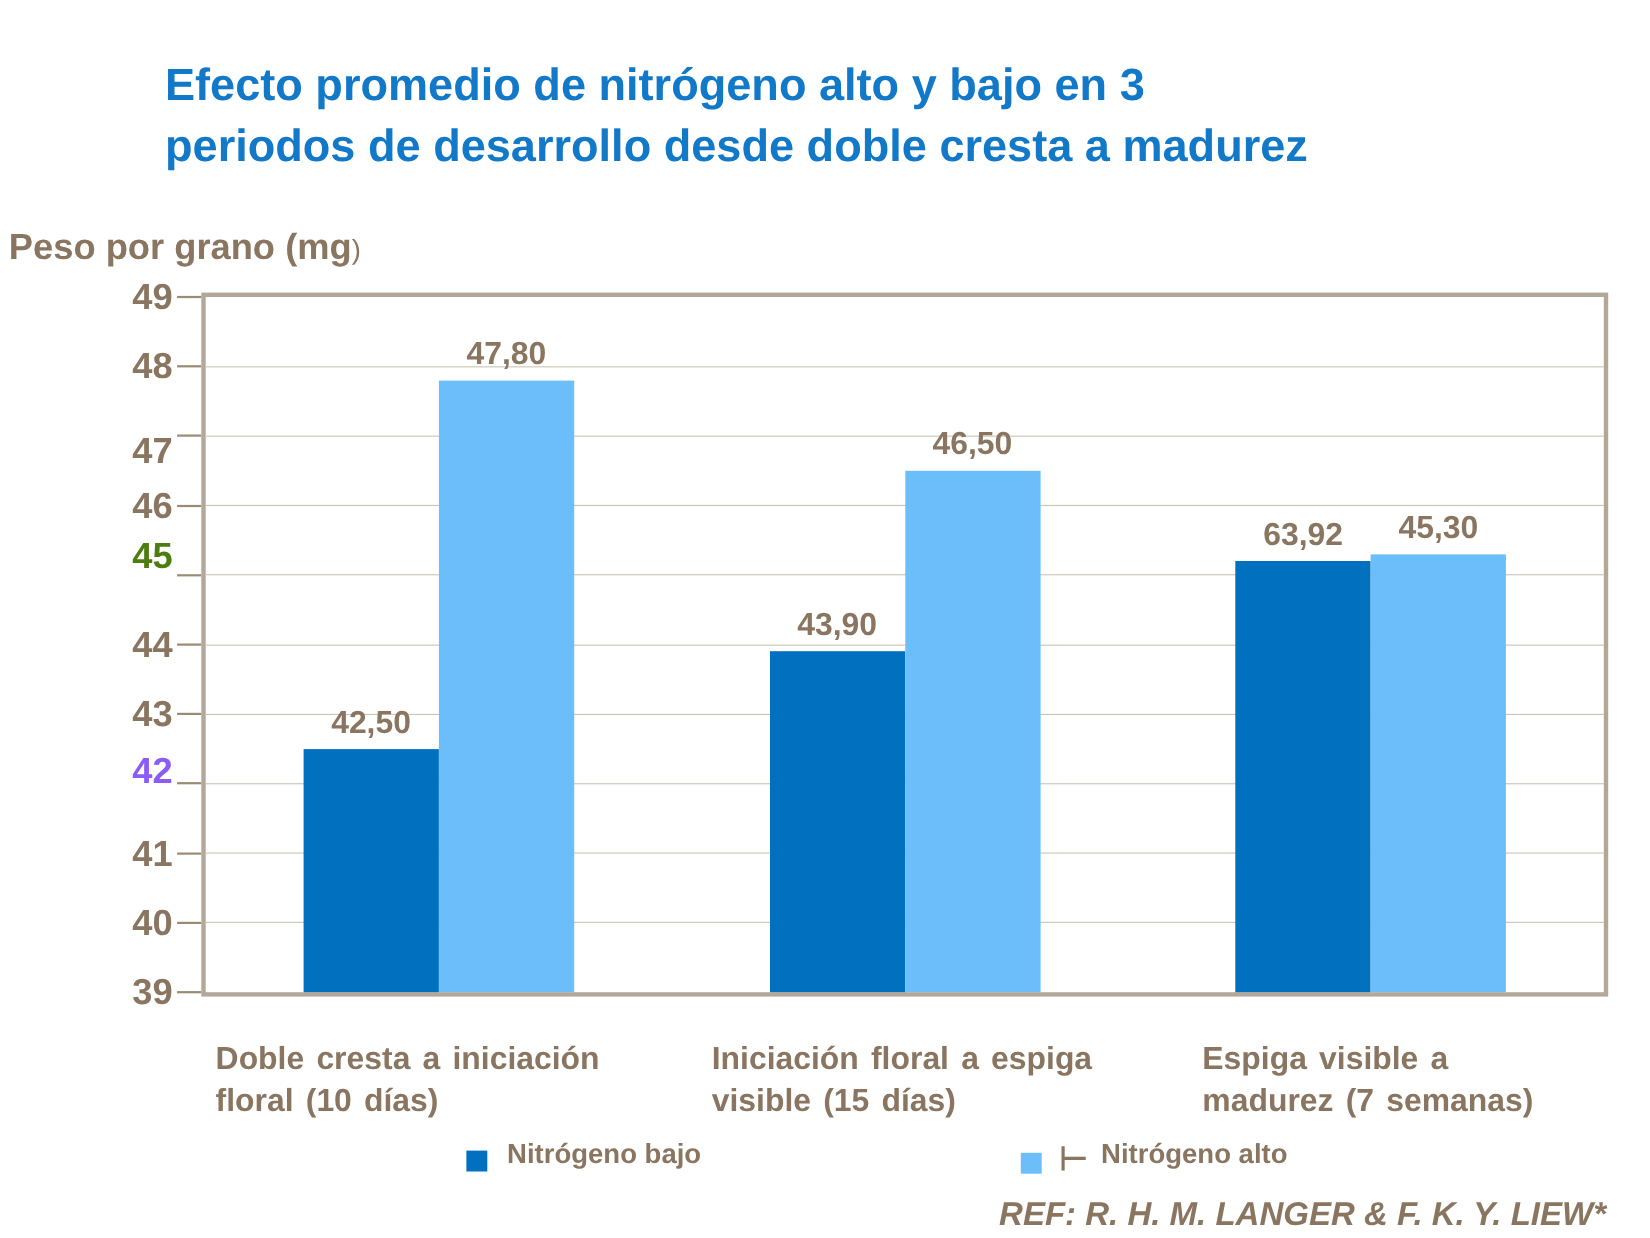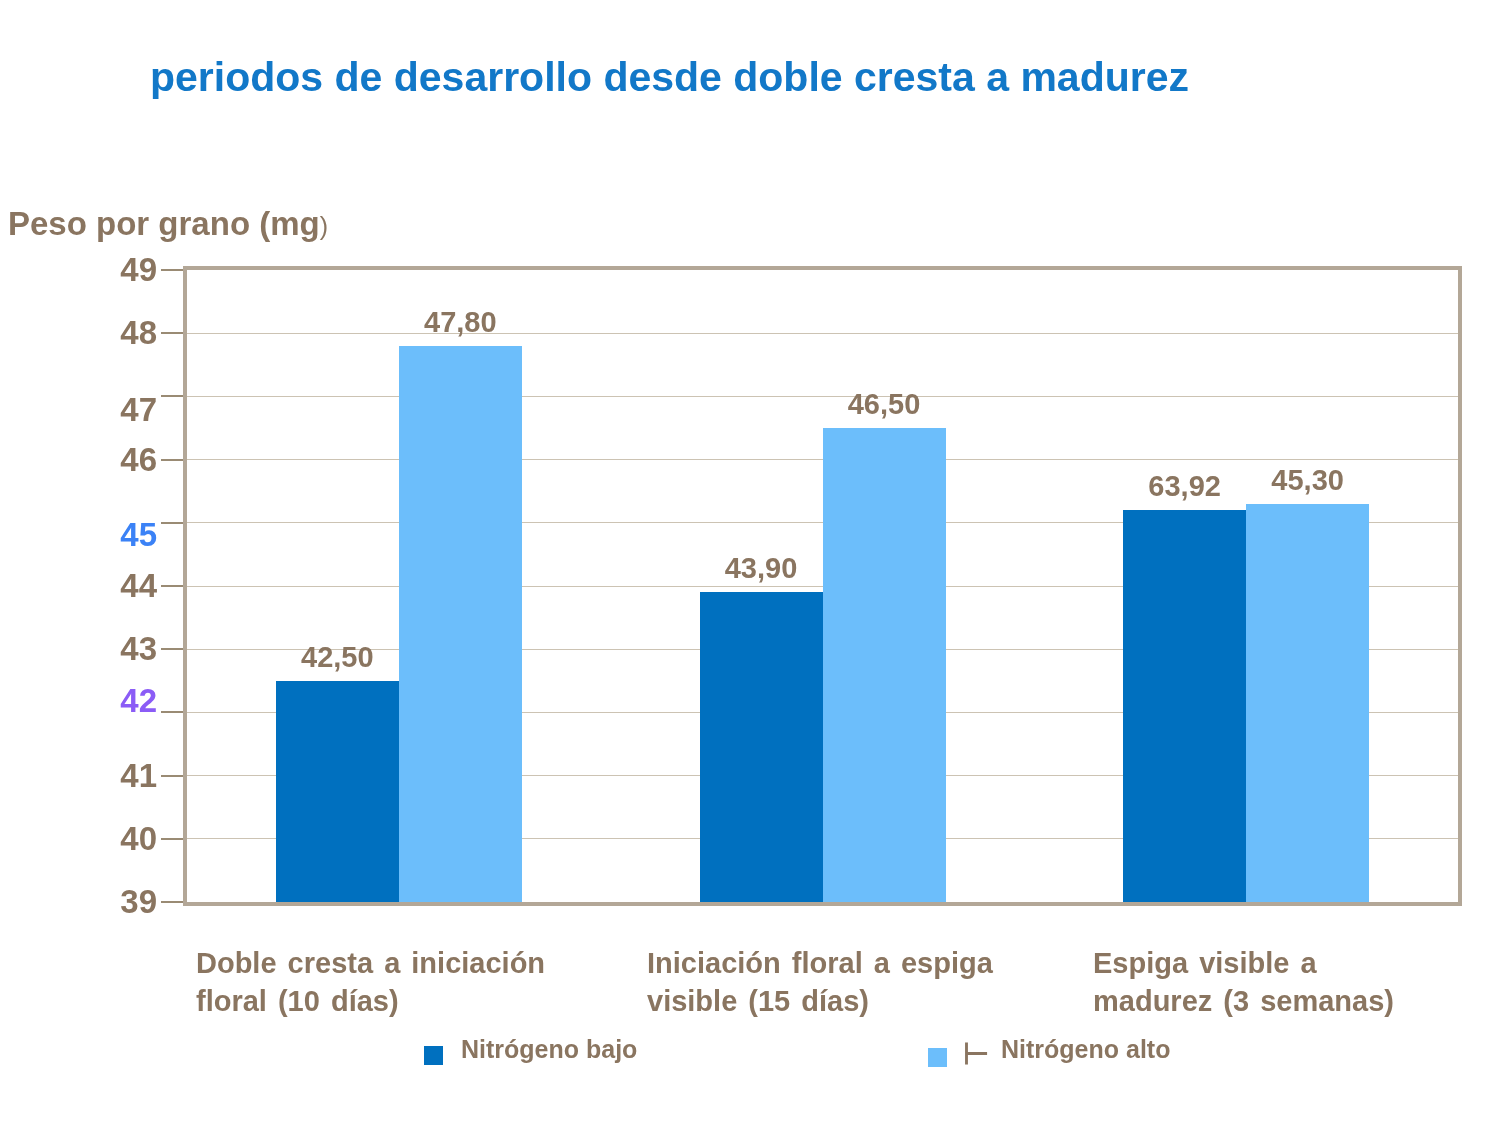--- a/index.html
+++ b/index.html
@@ -42,20 +42,21 @@
     position:absolute;left:760px;top:1088px;width:700px;text-align:right;
     font-size:30px;font-weight:bold;font-style:italic;white-space:nowrap;
   }
 </style>
 </head>
 <body>
 
 <div class="slide">
 
   <div class="title" style="color: rgb(18, 120, 200);">
+    <div>Efecto promedio de nitrógeno alto y bajo en 3</div>
     <div>periodos de desarrollo desde doble cresta a madurez</div>
   </div>
 
   <div class="y-axis-title" style="color: rgb(138, 117, 96);">
     <span>Peso por grano (mg</span><span class="paren">)</span>
   </div>
 
   <div id="axis-layer">
       <div class="y-tick" style="top: 901px; background: rgb(154, 139, 116);"></div>
       <div class="y-tick-label" style="top: 884px; color: rgb(138, 117, 96);">39</div>
@@ -63,21 +64,21 @@
       <div class="y-tick-label" style="top: 820.8px; color: rgb(138, 117, 96);">40</div>
       <div class="y-tick" style="top: 774.6px; background: rgb(154, 139, 116);"></div>
       <div class="y-tick-label" style="top: 757.6px; color: rgb(138, 117, 96);">41</div>
       <div class="y-tick" style="top: 711.4px; background: rgb(154, 139, 116);"></div>
       <div class="y-tick-label" style="top: 665px; color: #8b5cf6; margin-top: 18px;">42</div>
       <div class="y-tick" style="top: 648.2px; background: rgb(154, 139, 116);"></div>
       <div class="y-tick-label" style="top: 631.2px; color: rgb(138, 117, 96);">43</div>
       <div class="y-tick" style="top: 585px; background: rgb(154, 139, 116);"></div>
       <div class="y-tick-label" style="top: 568px; color: rgb(138, 117, 96);">44</div>
       <div class="y-tick" style="top: 521.8px; background: rgb(154, 139, 116);"></div>
-      <div class="y-tick-label" style="top: 517px; color: #3b82f6;">45</div>
+      <div class="y-tick-label" style="top: 487px; color: #4d7c0f;">45</div>
       <div class="y-tick" style="top: 458.6px; background: rgb(154, 139, 116);"></div>
       <div class="y-tick-label" style="top: 441.6px; color: rgb(138, 117, 96);">46</div>
       <div class="y-tick" style="top: 395.4px; background: rgb(154, 139, 116);"></div>
       <div class="y-tick-label" style="top: 378.4px; color: rgb(138, 117, 96); margin-top: 14px;">47</div>
       <div class="y-tick" style="top: 332.2px; background: rgb(154, 139, 116);"></div>
       <div class="y-tick-label" style="top: 315.2px; color: rgb(138, 117, 96);">48</div>
       <div class="y-tick" style="top: 269px; background: rgb(154, 139, 116);"></div>
       <div class="y-tick-label" style="top: 252px; color: rgb(138, 117, 96);">49</div>
     </div>
 
@@ -109,26 +110,27 @@
       <div class="cat-label" style="left: 196px; color: rgb(138, 117, 96);">
         <div>Doble cresta a iniciación</div>
         <div>floral (10 días)</div>
       </div>
       <div class="cat-label" style="left: 647px; color: rgb(138, 117, 96);">
         <div>Iniciación floral a espiga</div>
         <div>visible (15 días)</div>
       </div>
       <div class="cat-label" style="left: 1093px; color: rgb(138, 117, 96);">
         <div>Espiga visible a</div>
-        <div>madurez  (3 semanas)</div>
+        <div>madurez  (7 semanas)</div>
       </div>
     </div>
 
   <div>
     <div class="legend-swatch" style="left: 424px; top: 1046px; background: rgb(0, 112, 191);"></div>
     <div class="legend-label" style="left: 461px; top: 1035px; color: rgb(138, 117, 96);">Nitrógeno bajo</div>
     <div class="legend-swatch" style="left: 928px; top: 1048px; background: rgb(108, 190, 251);"></div>
     <div class="legend-glyph" style="left: 963px; top: 1036px; color: rgb(138, 117, 96);">⊢</div>
     <div class="legend-label" style="left: 1001px; top: 1035px; color: rgb(138, 117, 96);">Nitrógeno alto</div>
   </div>
 
+  <div class="ref" style="color: rgb(138, 117, 96);">REF: R. H. M. LANGER &amp; F. K. Y. LIEW*</div>
 
 </div>
 
 </body></html>

